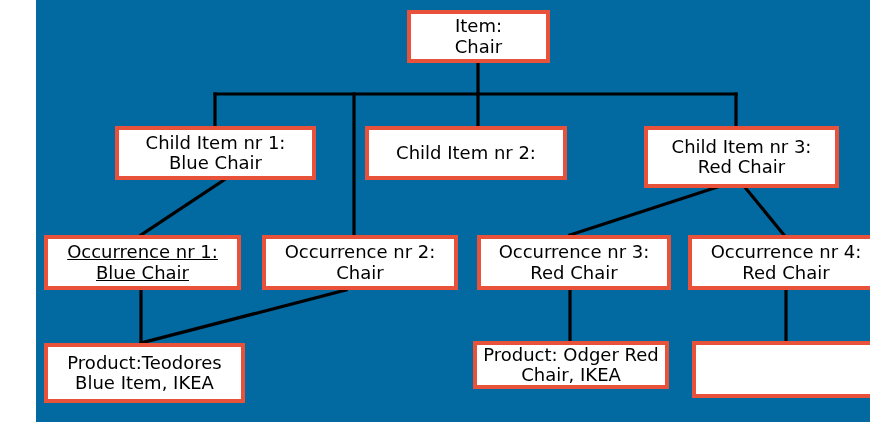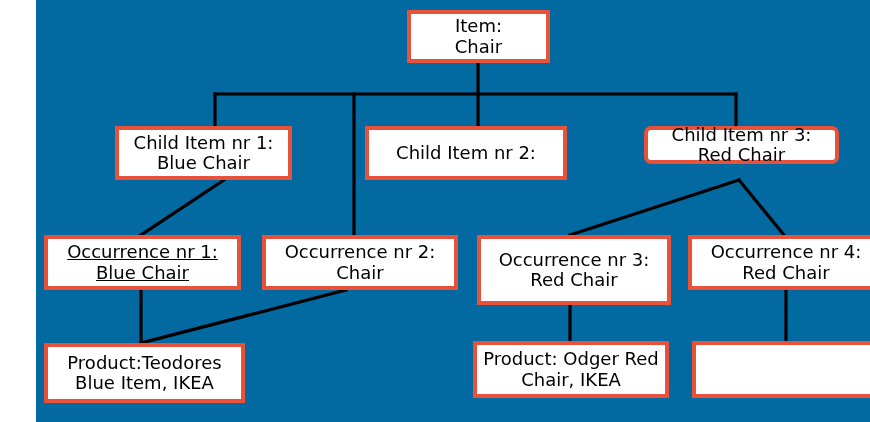--- a/index.html
+++ b/index.html
@@ -64,50 +64,50 @@
       <polyline points="703,180 748,235" fill="none" stroke="#000000" stroke-width="3.2" stroke-linecap="square" stroke-linejoin="miter"></polyline>
       <polyline points="105,290 105,343" fill="none" stroke="#000000" stroke-width="3.2" stroke-linecap="square" stroke-linejoin="miter"></polyline>
       <polyline points="310,290 105,343" fill="none" stroke="#000000" stroke-width="3.2" stroke-linecap="square" stroke-linejoin="miter"></polyline>
       <polyline points="534,290 534,341" fill="none" stroke="#000000" stroke-width="3.2" stroke-linecap="square" stroke-linejoin="miter"></polyline>
       <polyline points="750,290 750,341" fill="none" stroke="#000000" stroke-width="3.2" stroke-linecap="square" stroke-linejoin="miter"></polyline>
     </svg>
 <div class="node" style="left: 371px; top: 10px; width: 143px; height: 53px; border-color: rgb(232, 81, 58); background: rgb(255, 255, 255); color: rgb(0, 0, 0);">
       <span class="line1">Item:</span>
       <span class="line2">Chair</span>
     </div>
-    <div class="node" style="left: 79px; top: 126px; width: 177px; height: 54px; border-color: rgb(232, 81, 58); background: rgb(255, 255, 255); color: rgb(0, 0, 0);">
+    <div class="node" style="left: 79px; top: 126px; width: 201px; height: 54px; border-color: rgb(232, 81, 58); background: rgb(255, 255, 255); color: rgb(0, 0, 0);">
       <span class="line1">Child Item nr 1:</span>
       <span class="line2">Blue Chair</span>
     </div>
     <div class="node" style="left: 329px; top: 126px; width: 202px; height: 54px; border-color: rgb(232, 81, 58); background: rgb(255, 255, 255); color: rgb(0, 0, 0); gap: 12px;">
       <span class="line1">Child Item nr 2:</span>
     </div>
-    <div class="node" style="left: 608px; top: 126px; width: 195px; height: 38px; border-color: rgb(232, 81, 58); background: rgb(255, 255, 255); color: rgb(0, 0, 0); border-radius: 7px;">
+    <div class="node" style="left: 608px; top: 126px; width: 195px; height: 62px; border-color: rgb(232, 81, 58); background: rgb(255, 255, 255); color: rgb(0, 0, 0);">
       <span class="line1">Child Item nr 3:</span>
       <span class="line2">Red Chair</span>
     </div>
     <div class="node" style="left: 8px; top: 235px; width: 197px; height: 55px; border-color: rgb(232, 81, 58); background: rgb(255, 255, 255); color: rgb(0, 0, 0); text-decoration: underline;">
       <span class="line1">Occurrence nr 1:</span>
       <span class="line2">Blue Chair</span>
     </div>
     <div class="node" style="left: 226px; top: 235px; width: 196px; height: 55px; border-color: rgb(232, 81, 58); background: rgb(255, 255, 255); color: rgb(0, 0, 0);">
       <span class="line1">Occurrence nr 2:</span>
       <span class="line2">Chair</span>
     </div>
-    <div class="node" style="left: 441px; top: 235px; width: 194px; height: 70px; border-color: rgb(232, 81, 58); background: rgb(255, 255, 255); color: rgb(0, 0, 0);">
+    <div class="node" style="left: 441px; top: 235px; width: 194px; height: 55px; border-color: rgb(232, 81, 58); background: rgb(255, 255, 255); color: rgb(0, 0, 0);">
       <span class="line1">Occurrence nr 3:</span>
       <span class="line2">Red Chair</span>
     </div>
     <div class="node" style="left: 652px; top: 235px; width: 196px; height: 55px; border-color: rgb(232, 81, 58); background: rgb(255, 255, 255); color: rgb(0, 0, 0);">
       <span class="line1">Occurrence nr 4:</span>
       <span class="line2">Red Chair</span>
     </div>
     <div class="node" style="left: 8px; top: 343px; width: 201px; height: 60px; border-color: rgb(232, 81, 58); background: rgb(255, 255, 255); color: rgb(0, 0, 0);">
       <span class="line1">Product:Teodores</span>
       <span class="line2">Blue Item, IKEA</span>
     </div>
-    <div class="node" style="left: 437px; top: 341px; width: 196px; height: 57px; border-color: rgb(232, 81, 58); background: rgb(255, 255, 255); color: rgb(0, 0, 0);">
+    <div class="node" style="left: 437px; top: 341px; width: 196px; height: 48px; border-color: rgb(232, 81, 58); background: rgb(255, 255, 255); color: rgb(0, 0, 0);">
       <span class="line1">Product: Odger Red</span>
       <span class="line2">Chair, IKEA</span>
     </div>
     <div class="node" style="left: 656px; top: 341px; width: 193px; height: 57px; border-color: rgb(232, 81, 58); background: rgb(255, 255, 255); color: rgb(0, 0, 0);">
     </div>
   </div>
 
 </body></html>

